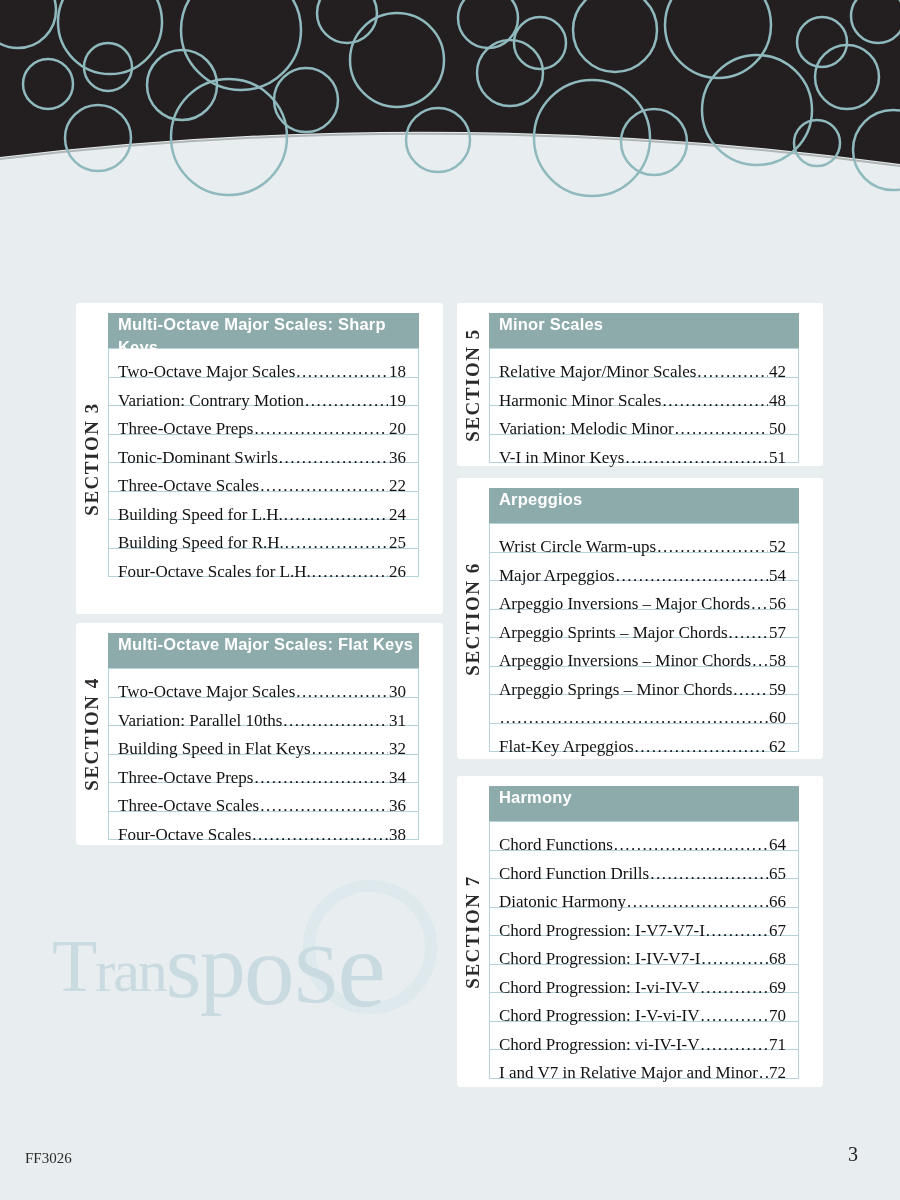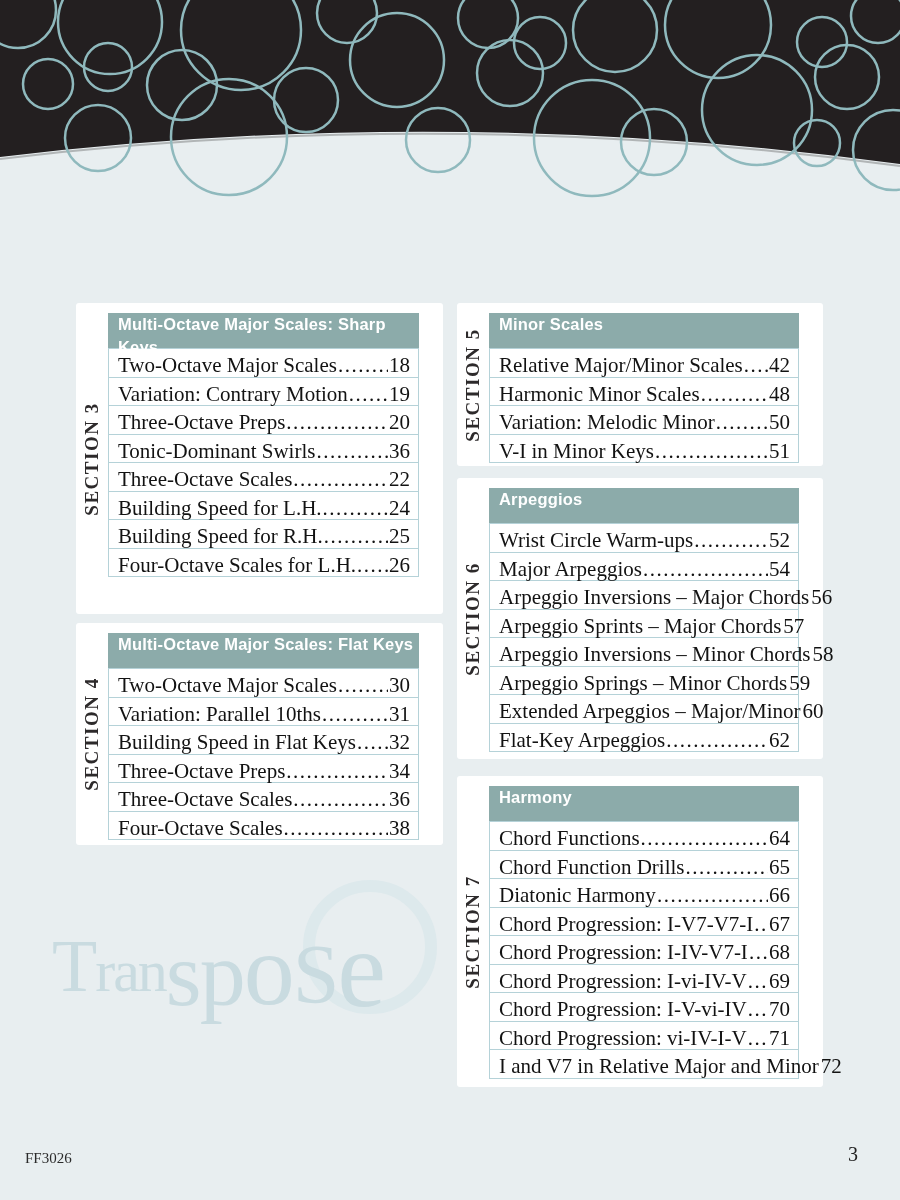--- a/index.html
+++ b/index.html
@@ -14,36 +14,36 @@
   .section-label{position:absolute;left:0;top:0;width:32px;height:100%;}
   .section-label span{position:absolute;top:50%;left:50%;
         transform:translate(-50%,-50%) rotate(-90deg);white-space:nowrap;
         font-family:"Liberation Serif",serif;font-weight:bold;font-size:19px;
         letter-spacing:1.5px;color:#2d2a2b;}
   .toc{margin:10px 24px 0 32px;}
   .toc-header{height:36px;background:#8cabaa;color:#ffffff;
         font-family:"Liberation Sans",sans-serif;font-weight:bold;font-size:16.5px;
         line-height:23px;padding-left:10px;letter-spacing:.2px;}
   .toc-row{display:flex;align-items:baseline;height:29.5px;box-sizing:border-box;
-        border:1px solid #b5d2d8;margin-top:-1px;padding:4px 7px 0 9px;
-        font-size:21px;color:#121212;background:#ffffff;}
+        border:1px solid #b5d2d8;margin-top:-1px;padding:13px 7px 0 9px;
+        font-size:17px;color:#121212;background:#ffffff;}
   .row-label{white-space:nowrap;}
   .dots{flex:1;overflow:hidden;white-space:nowrap;margin:0 1px;
         letter-spacing:1.5px;color:#121212;}
   .dots::after{content:"..........................................................................";}
   .page-num{min-width:22px;}
 
   
   .wm-ring{position:absolute;left:303px;top:880px;width:134px;height:134px;
         border:12px solid #dde9ec;border-radius:50%;box-sizing:border-box;}
   .wm-text{position:absolute;left:52px;top:899px;display:flex;align-items:baseline;
         color:#c9dbe0;letter-spacing:-2px;line-height:1;}
   .wm-1{font-size:74px;}
   .wm-2{font-size:60px;}
-  .wm-3{font-size:92px;position:relative;top:14px;}
+  .wm-3{font-size:92px;position:relative;top:6px;}
   .wm-4{font-size:102px;position:relative;top:13px;}
   .wm-5{font-size:84px;position:relative;top:12px;}
   .wm-6{font-size:110px;position:relative;top:15px;}
 
   
   .footer-code{position:absolute;left:25px;top:1150px;font-size:15px;color:#2b2b2b;}
   .footer-page{position:absolute;left:848px;top:1143px;font-size:20px;color:#222222;}
 </style>
 </head>
 <body>
@@ -239,21 +239,20 @@
           <span class="row-label">Arpeggio Inversions – Minor Chords</span>
           <span class="dots"></span>
           <span class="page-num">58</span>
         </div>
       <div class="toc-row">
           <span class="row-label">Arpeggio Springs – Minor Chords</span>
           <span class="dots"></span>
           <span class="page-num">59</span>
         </div>
       <div class="toc-row">
-          <span class="row-label">Extended Arpeggios – Major/Minor</span>
           <span class="dots"></span>
           <span class="page-num">60</span>
         </div>
       <div class="toc-row">
           <span class="row-label">Flat-Key Arpeggios</span>
           <span class="dots"></span>
           <span class="page-num">62</span>
         </div>
     </div>
   </div>

